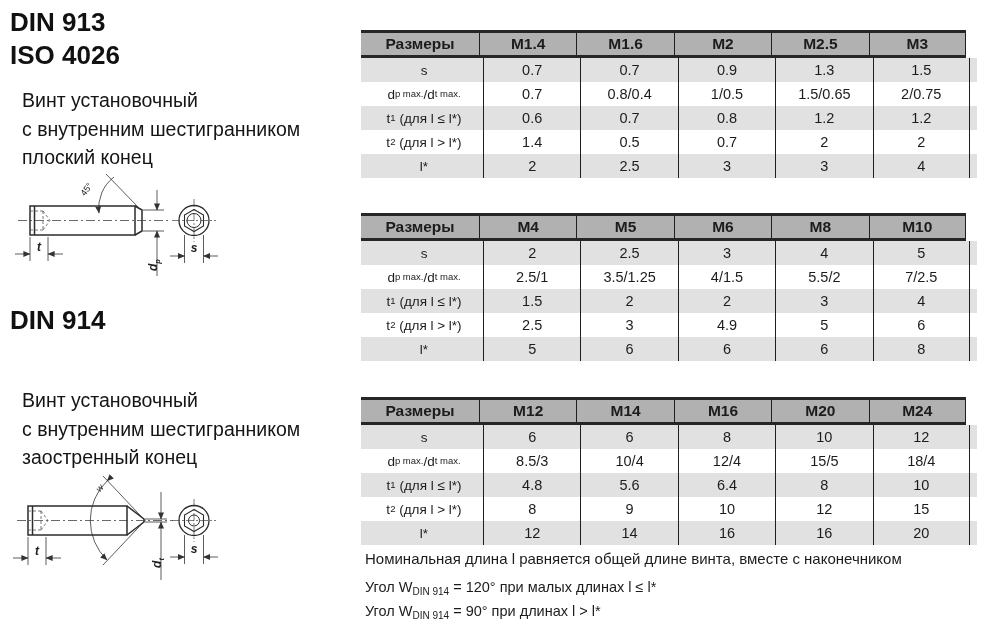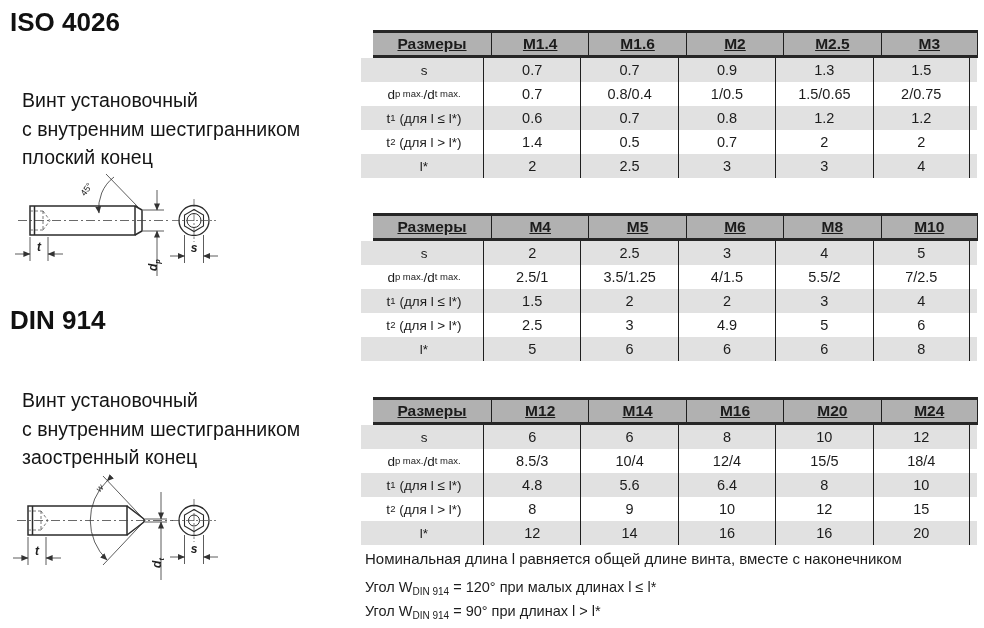--- a/index.html
+++ b/index.html
@@ -14,23 +14,23 @@
   #desc1{top:86px;} #desc2{top:386px;}
   .drawing{position:absolute;left:5px;}
   #drawing1{top:173px;} #drawing2{top:468px;}
   svg text{font-family:"Liberation Sans", sans-serif;fill:#222;}
   .dimlbl{font-size:12px;font-weight:bold;font-style:italic;}
   .anglbl{font-size:9px;}
   
   .tbl{position:absolute;left:361px;width:616px;}
   #table1{top:30px;} #table2{top:213px;} #table3{top:397px;}
   .hdr{
-    margin-left:12px;width:605px;height:28px;box-sizing:border-box;display:flex;
+    margin-left:0;width:605px;height:28px;box-sizing:border-box;display:flex;
     background:#b1b1b1;border-top:3px solid #262626;border-bottom:3px solid #262626;
-    font-weight:bold;font-size:15.5px;text-decoration:underline;
+    font-weight:bold;font-size:15.5px;
   }
   .row{
     display:flex;height:24px;width:616px;box-sizing:border-box;
     padding-left:4px;padding-right:6px;font-size:14.5px;
   }
   .row.striped{background:#e1e1e1;}
   .cell{display:flex;align-items:center;justify-content:center;text-align:center;}
   .c-label{width:118px;}
   .c-data{width:97.4px;border-left:1.5px solid #1f1f1f;box-sizing:border-box;}
   .c-data.last{border-right:1.5px solid #1f1f1f;}
@@ -41,20 +41,21 @@
   .note{position:absolute;left:365px;font-size:15px;color:#1c1c1c;white-space:pre;}
   #note1{top:550px;}
   #note2{top:579px;font-size:14.5px;}
   #note3{top:603px;font-size:14.5px;}
   .nsub{font-size:10px;vertical-align:-3px;}
 </style>
 </head>
 <body>
 
 <div class="std-block" id="std1">
+  <div>DIN 913</div>
   <div>ISO 4026</div>
 </div>
 
 <div class="desc-block" id="desc1">
   <div>Винт установочный</div>
   <div>с внутренним шестигранником</div>
   <div>плоский конец</div>
 </div>
 
 <svg class="drawing" id="drawing1" width="230" height="130" viewBox="0 0 230 130">

